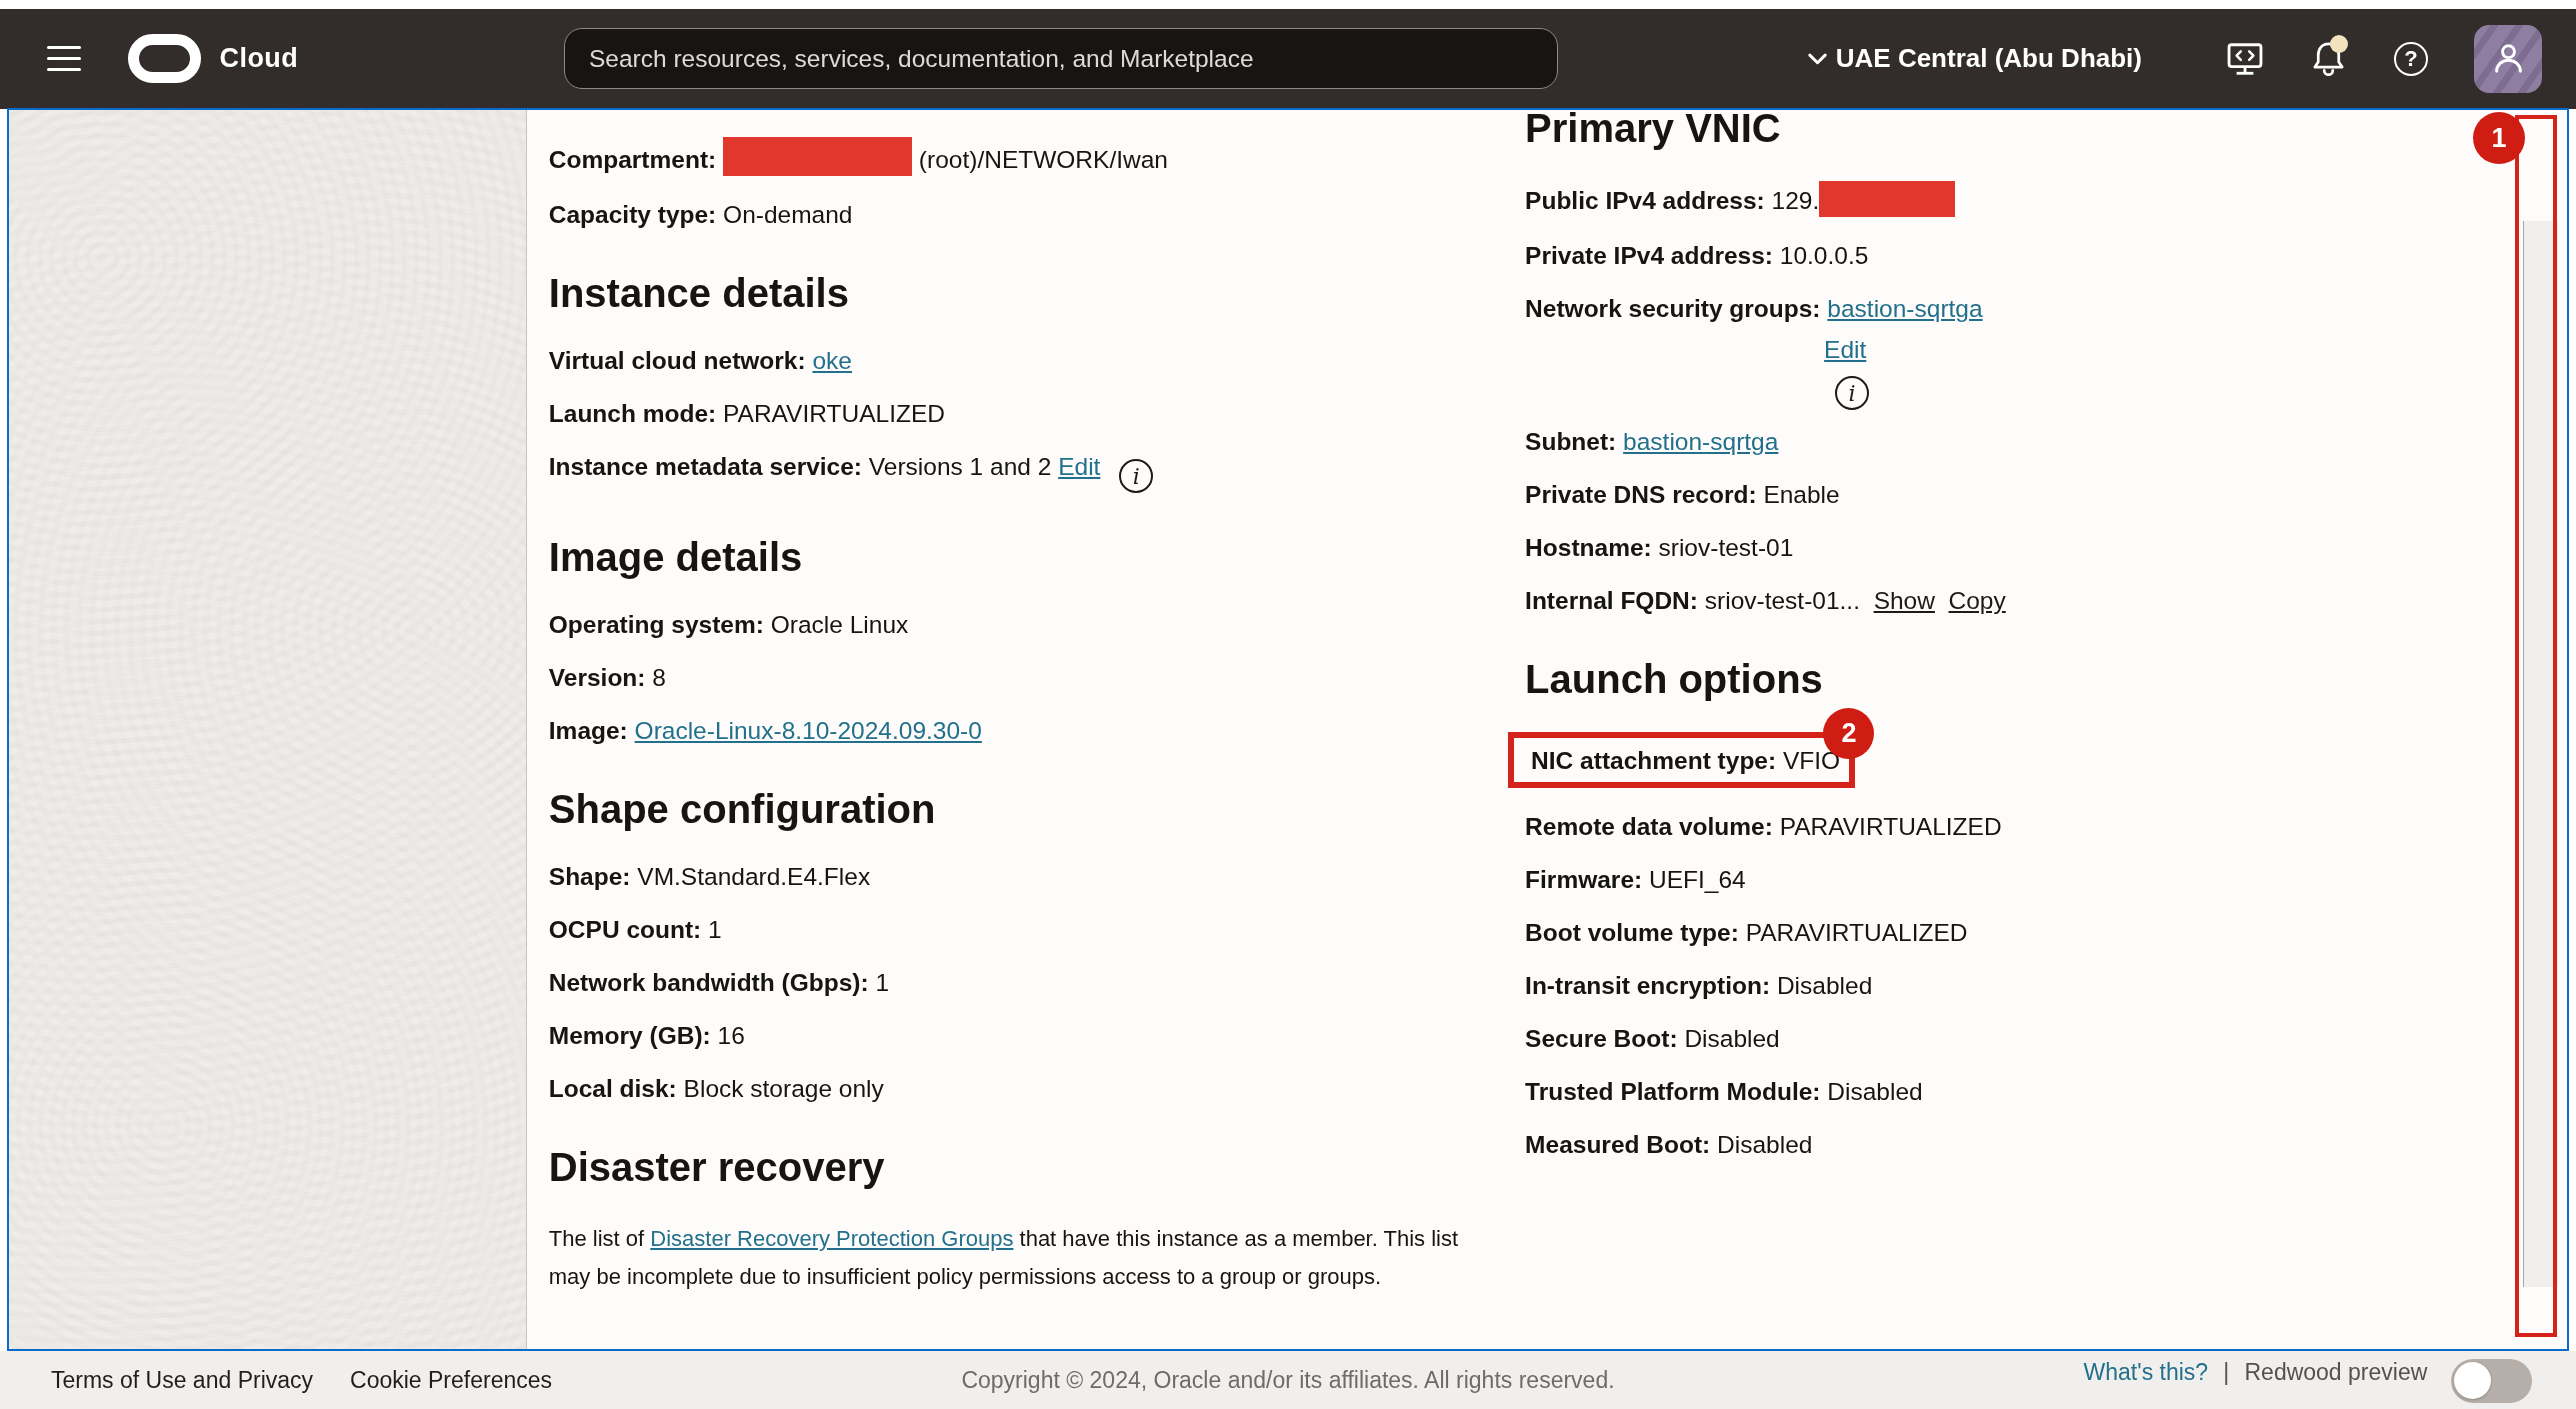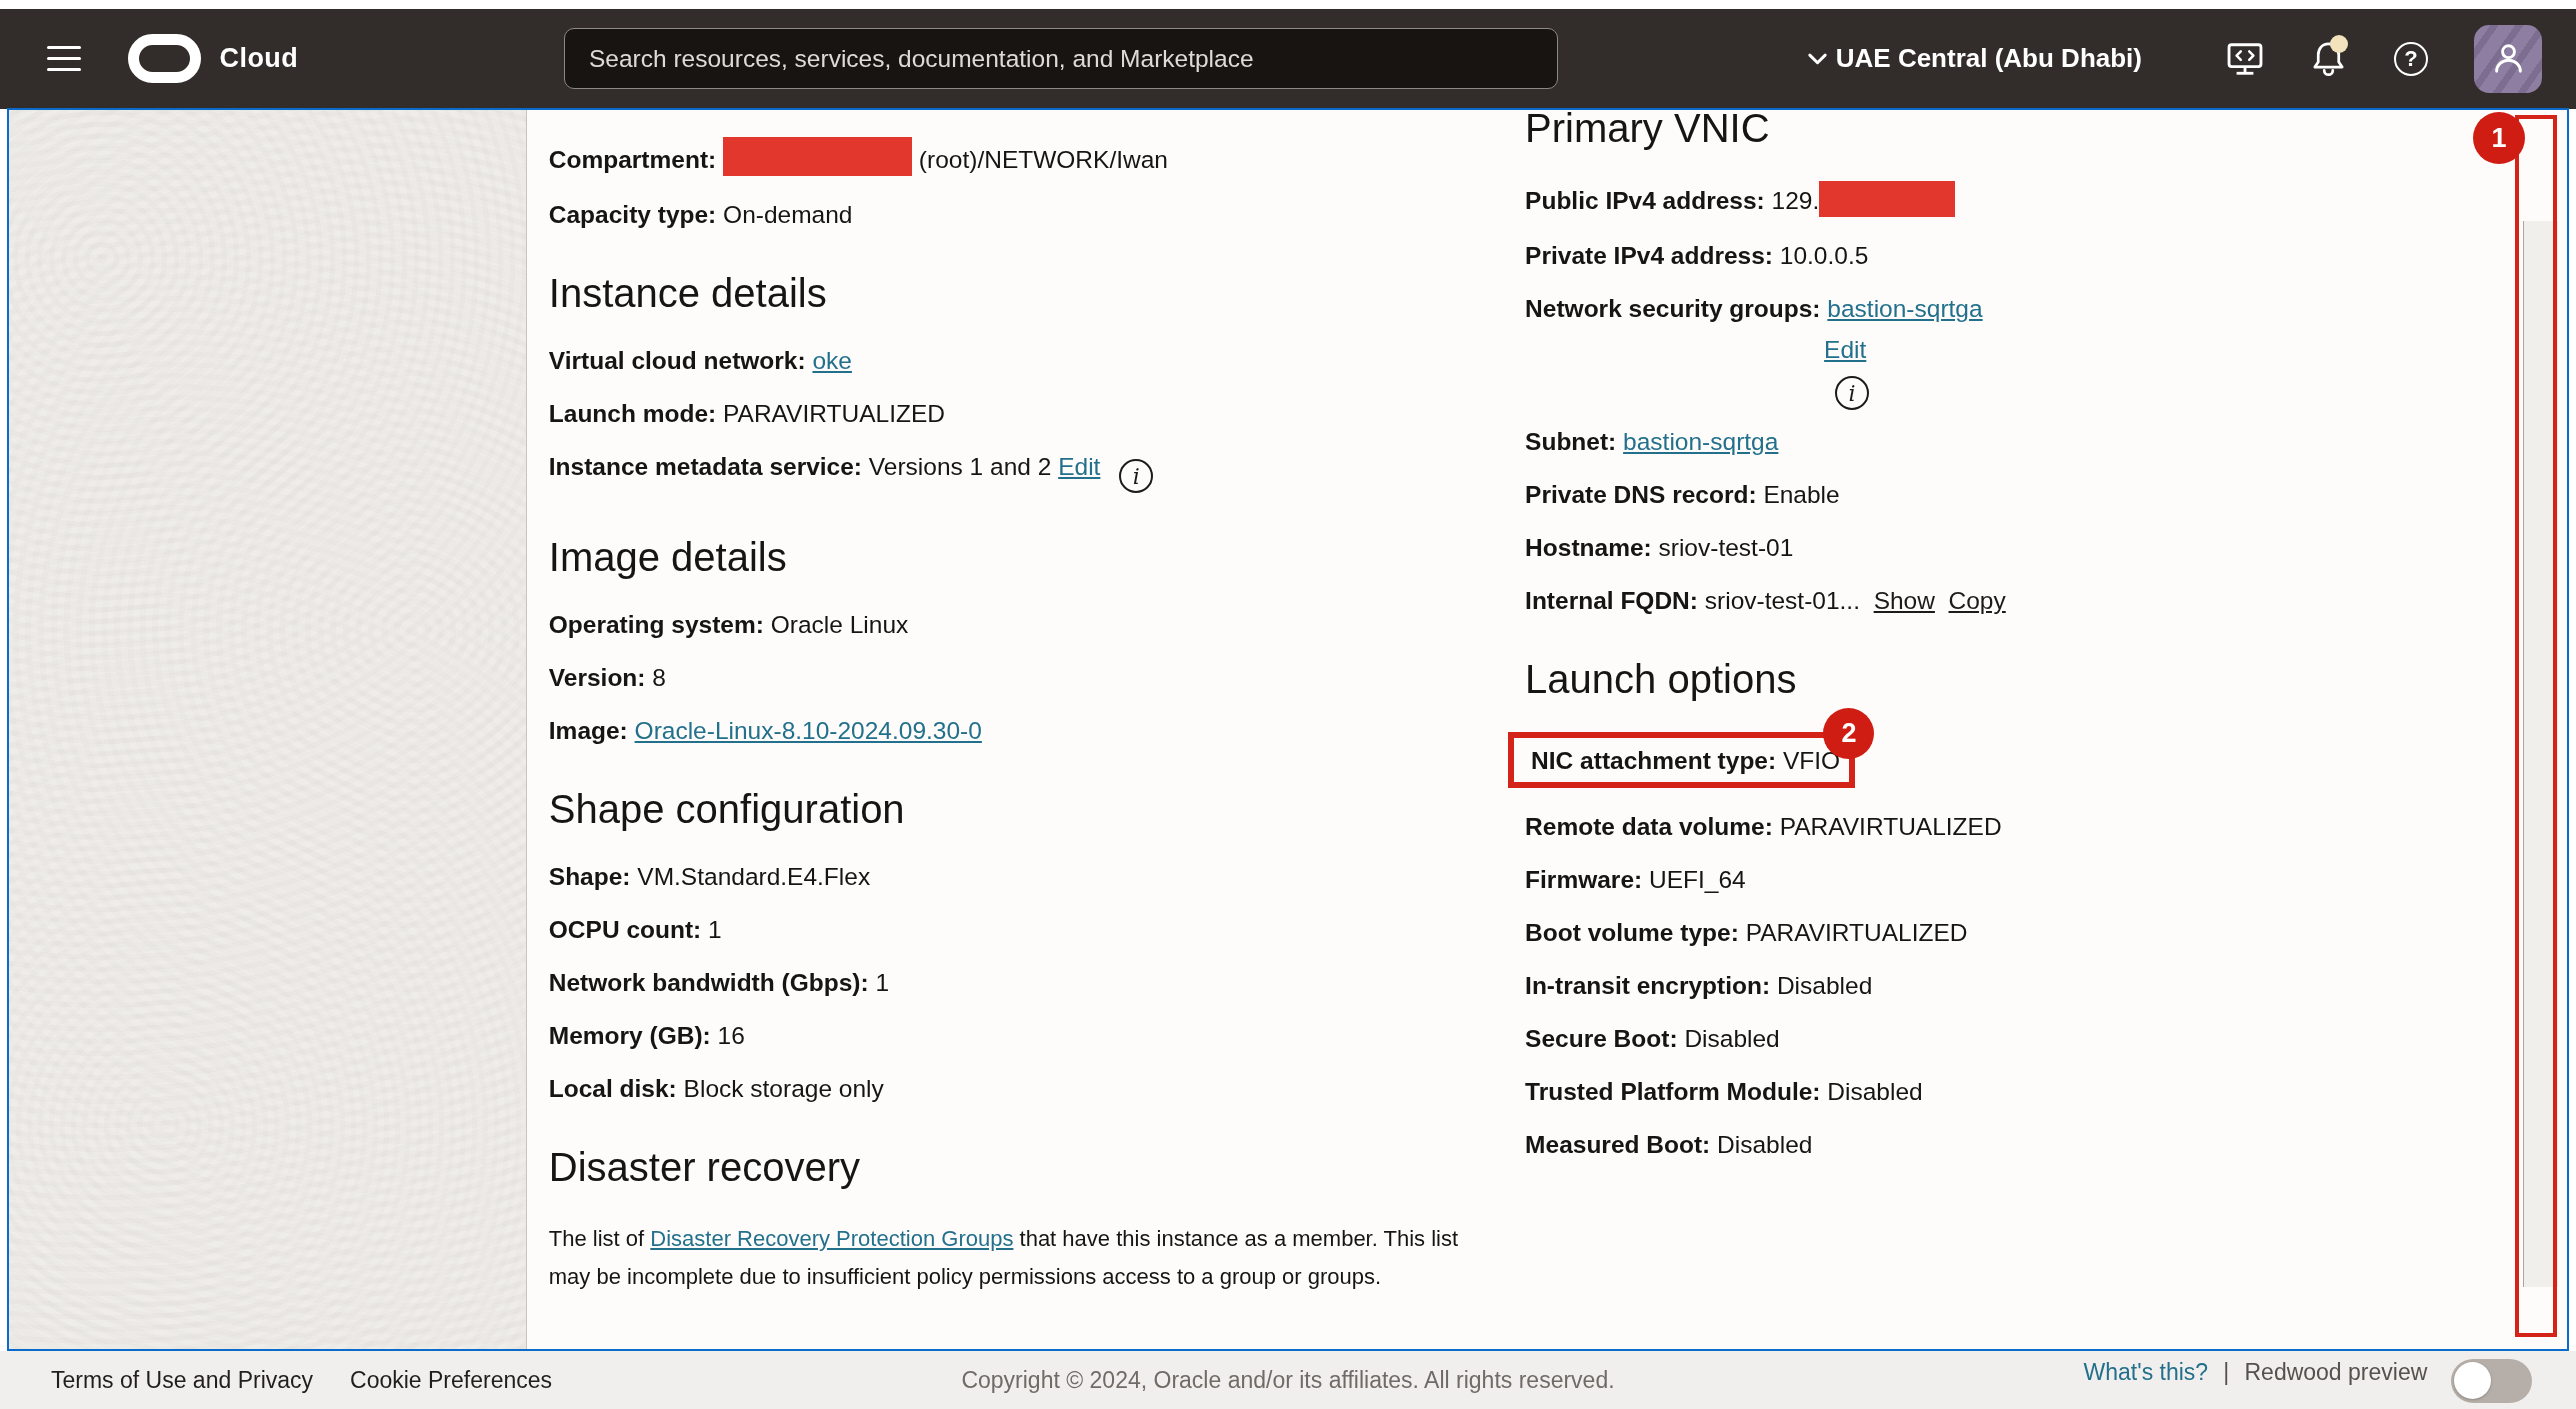--- a/index.html
+++ b/index.html
@@ -22,21 +22,21 @@
   .burger { width: 34px; display: flex; flex-direction: column; gap: 7.6px; cursor: pointer; margin-right: 47px; }
   .burger i { display: block; height: 3.4px; background: #fff; border-radius: 1.7px; }
   .logo-mark {
     width: 73px; height: 49px; border: 11px solid #ffffff; border-radius: 24.5px;
     margin-right: 18.6px; flex: 0 0 auto;
   }
   .brand { color: #fff; font-size: 27px; font-weight: 600; letter-spacing: 0.4px; }
   .search-wrap { position: absolute; left: 564px; top: 19.5px; }
   .search-input {
     width: 994px; height: 61px; background: #171412; border: 1.7px solid #8f8983;
-    border-radius: 10px; color: #efeceb; font-size: 24.5px; padding: 0 24px;
+    border-radius: 18px; color: #efeceb; font-size: 24.5px; padding: 0 24px;
     font-family: "Liberation Sans", sans-serif; outline: none;
   }
   .search-input::placeholder { color: #e8e5e2; opacity: .95; }
   .header-right { margin-left: auto; display: flex; align-items: center; }
   .region { display: flex; align-items: center; gap: 4px; cursor: pointer; margin-right: 42px; }
   .region-label { color: #fff; font-size: 26px; font-weight: 600; white-space: nowrap; }
   .hicon { width: 44px; height: 44px; display: flex; align-items: center; justify-content: center; cursor: pointer; margin-left: 39px; position: relative; }
   .help-circle {
     width: 34px; height: 34px; border: 2.5px solid #fff; border-radius: 50%;
     color: #fff; font-size: 22px; font-weight: 700; display: flex; align-items: center; justify-content: center;
@@ -58,21 +58,21 @@
     background-color: #efedea;
     background-image:
       repeating-radial-gradient(circle at 18% 12%, rgba(60,50,40,0.018) 0 5.1px, rgba(0,0,0,0) 5.1px 12px),
       repeating-radial-gradient(circle at 78% 42%, rgba(60,50,40,0.016) 0 6px, rgba(0,0,0,0) 6px 12.7px),
       repeating-radial-gradient(circle at 30% 82%, rgba(60,50,40,0.017) 0 5.1px, rgba(0,0,0,0) 5.1px 11px);
   }
   .content { flex: 1; display: flex; padding: 0 51px 0 22px; }
   .col-left  { width: 956px; flex: 0 0 auto; padding-top: 27px; margin-right: 20.3px; }
   .col-right { flex: 1; padding-top: 0; position: relative; }
 
-  h2.section-title { font-size: 40px; line-height: 47px; font-weight: 400; color: #161513; margin: 41px 0 29px; }
+  h2.section-title { font-size: 40px; line-height: 47px; font-weight: 700; color: #161513; margin: 41px 0 29px; }
   .col-left > .row:first-child { margin-top: 0; }
   .row { font-size: 24.5px; line-height: 29px; margin-bottom: 24px; }
   .lbl { font-weight: 700; }
   a.lnk { color: #23708c; text-decoration: underline; cursor: pointer; }
   a.dark-lnk { color: #1d1b19; text-decoration: underline; cursor: pointer; }
   .redaction { display: inline-block; vertical-align: -8.5px; background: #e2372c; }
   .redaction.compartment { width: 189px; height: 39px; }
   .redaction.public-ip  { width: 136px; height: 36px; }
   .info-icon {
     display: inline-flex; width: 34px; height: 34px; border: 2.5px solid #1d1b19; border-radius: 50%;

